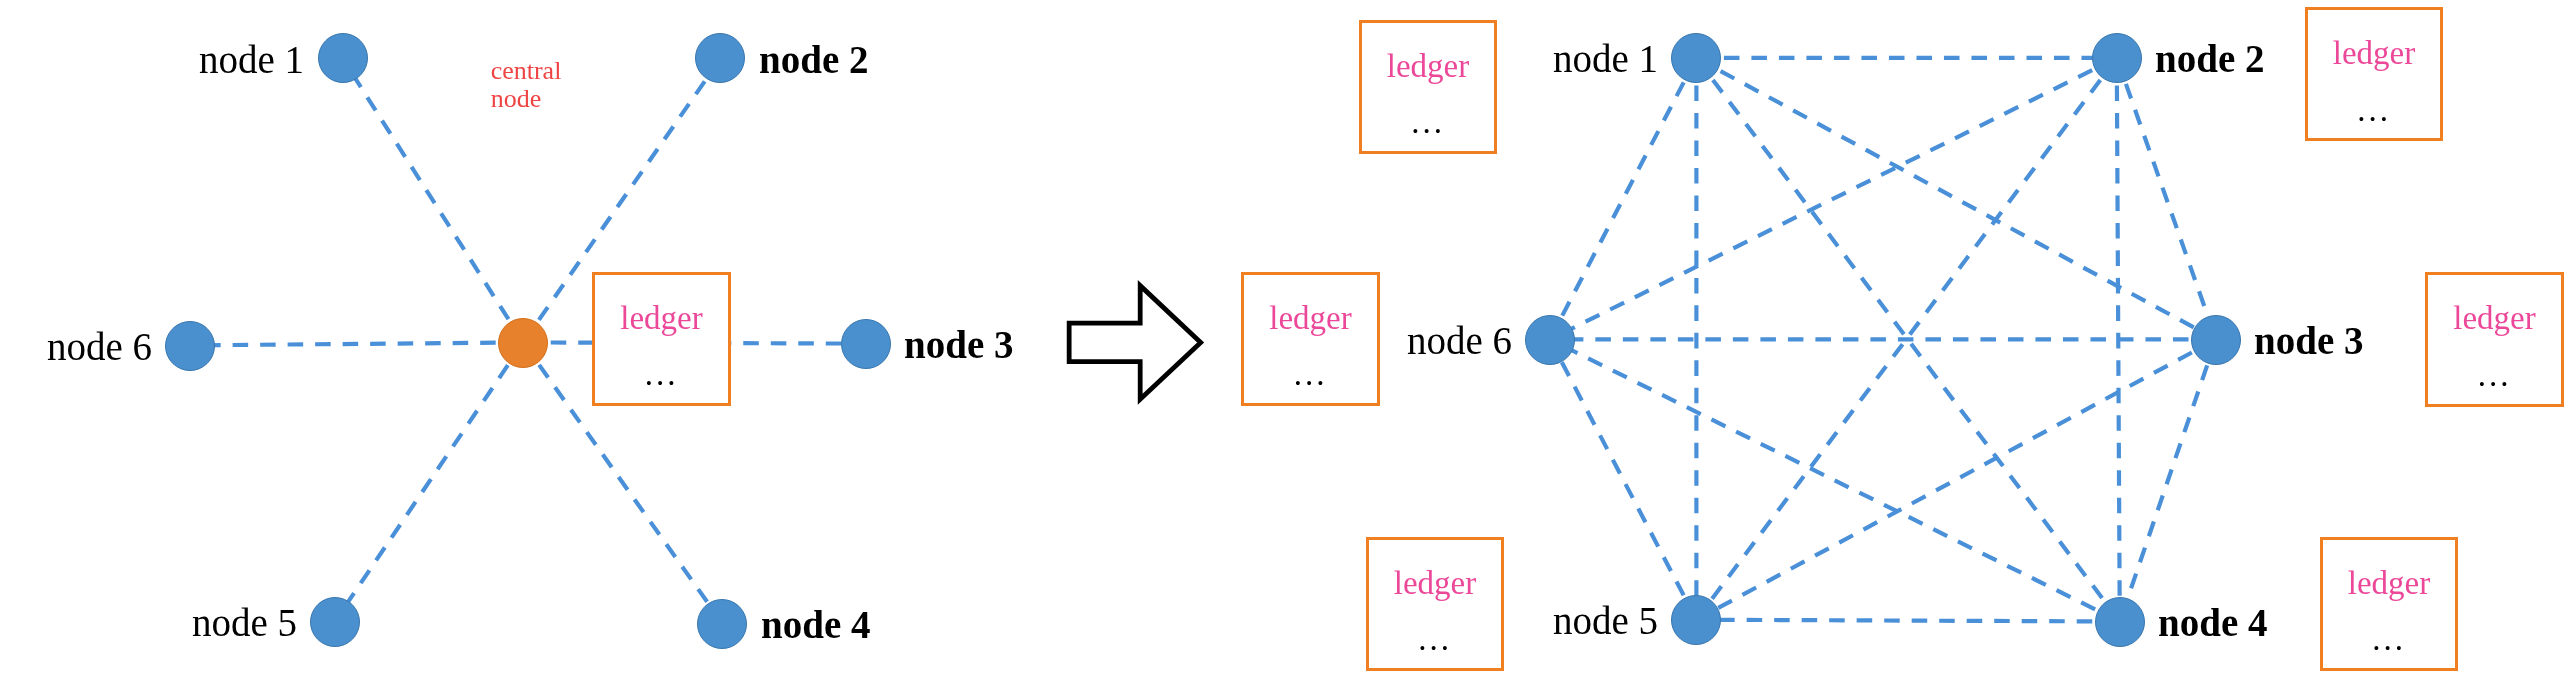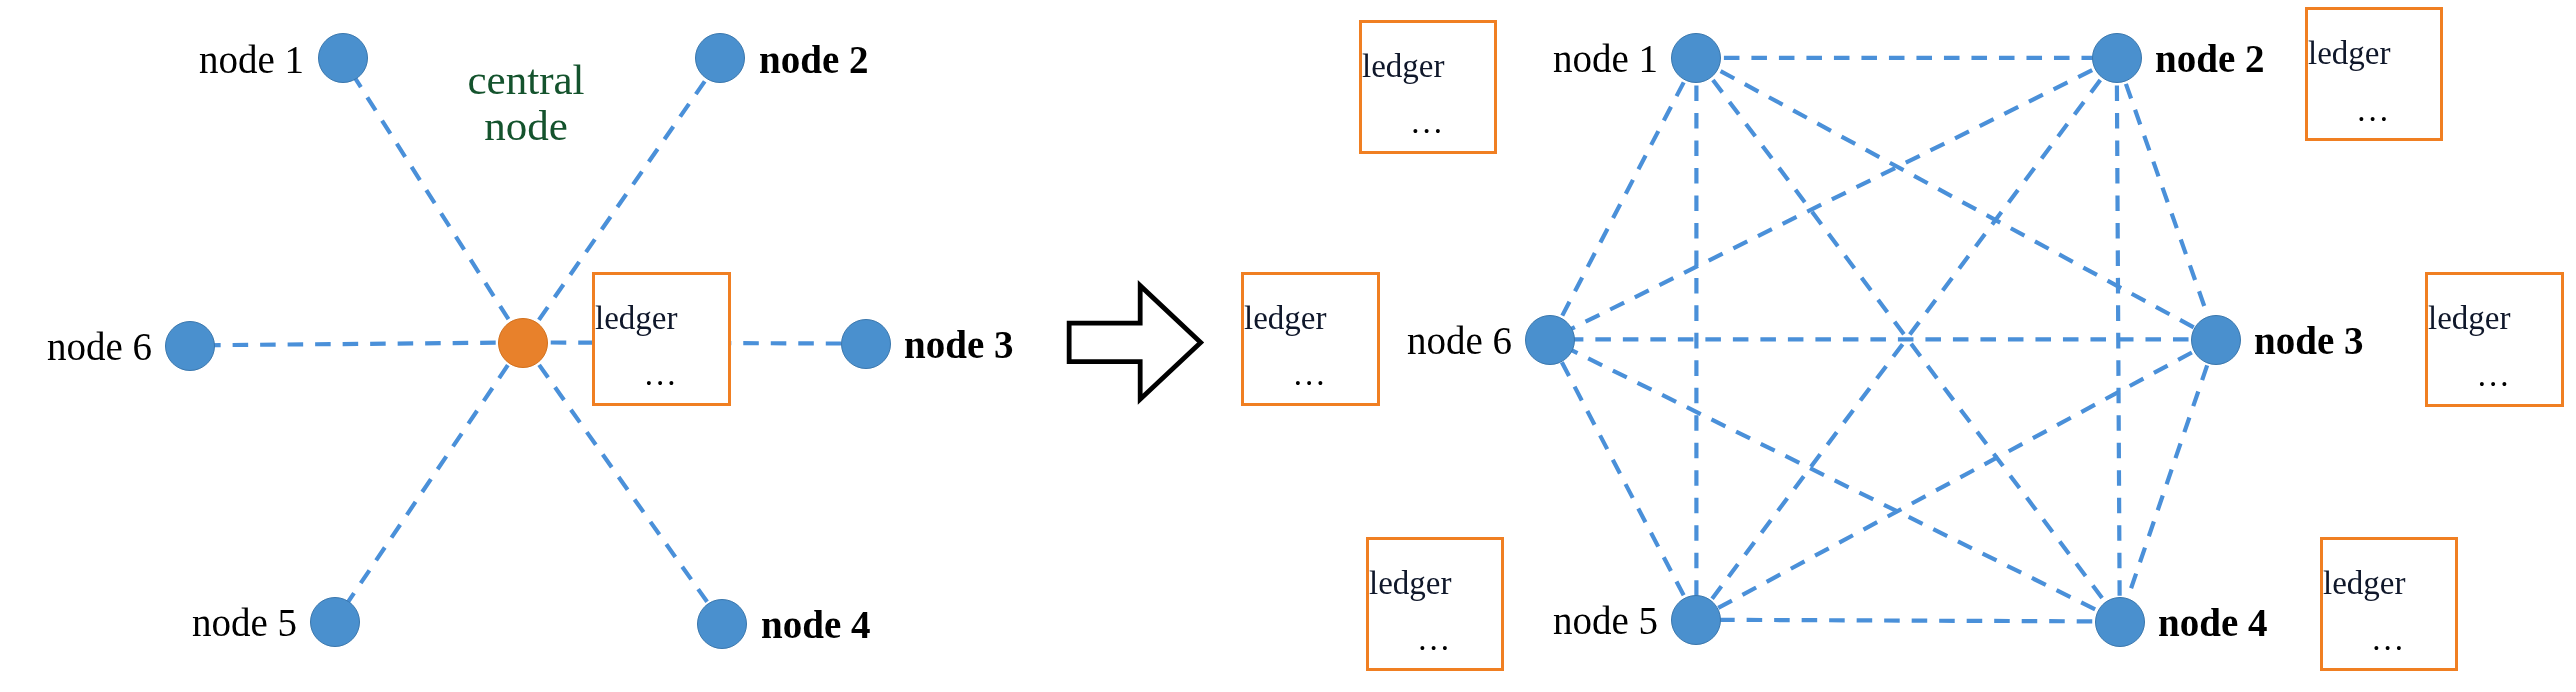--- a/index.html
+++ b/index.html
@@ -44,41 +44,41 @@
     position: absolute;
     font-size: 39px;
     color: #000000;
     white-space: nowrap;
     line-height: 1;
   }
   .node-label.right-of  { transform: translateY(-50%); font-weight: bold; }
   .node-label.left-of   { transform: translate(-100%, -50%); }
   .center-label {
     position: absolute;
-    font-size: 43px;
-    color: #14532d;
+    font-size: 26px;
+    color: #ef4444;
     line-height: 1.08;
-    text-align: center;
+    text-align: left;
     white-space: nowrap;
     transform: translateX(-50%);
   }
   .ledger {
     position: absolute;
     box-sizing: border-box;
     border: 3px solid #F07F22;
     background: #ffffff;
   }
   .ledger-title {
     position: absolute;
     left: 0;
     right: 0;
     top: 21%;
-    text-align: left;
+    text-align: center;
     font-size: 33px;
-    color: #0f172a;
+    color: #ec4899;
     line-height: 1;
   }
   .ledger-dots {
     position: absolute;
     left: 0;
     right: 0;
     bottom: 9%;
     text-align: center;
     font-size: 33px;
     color: #000000;

